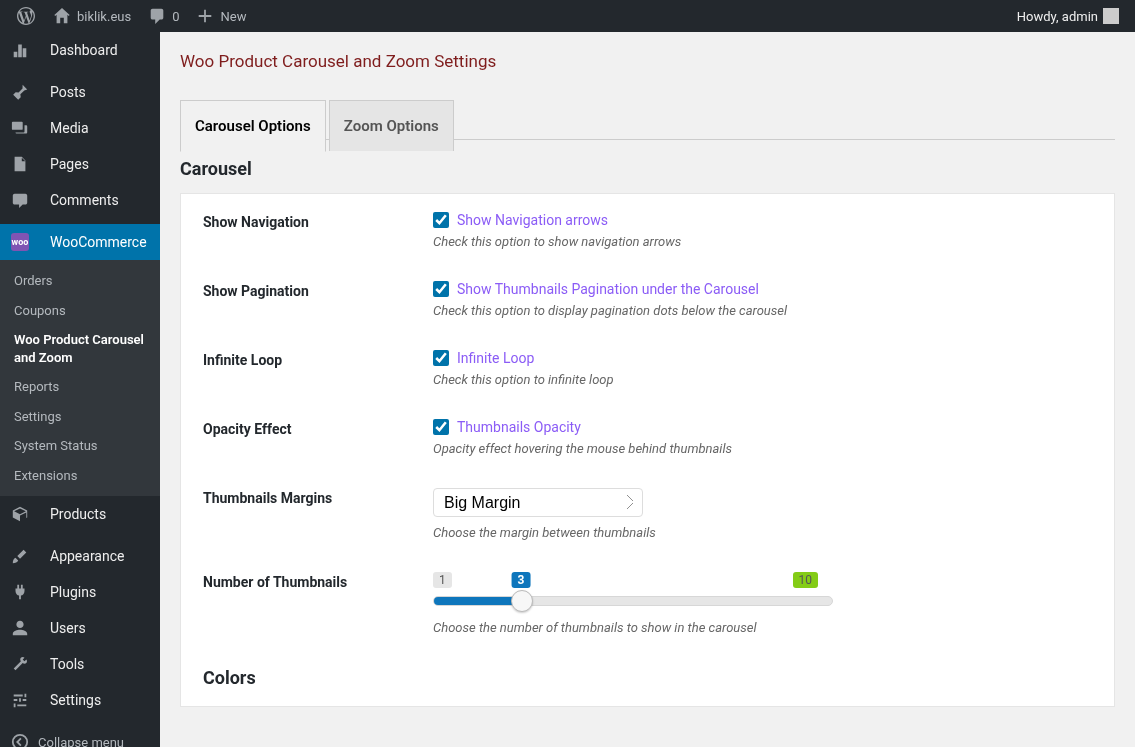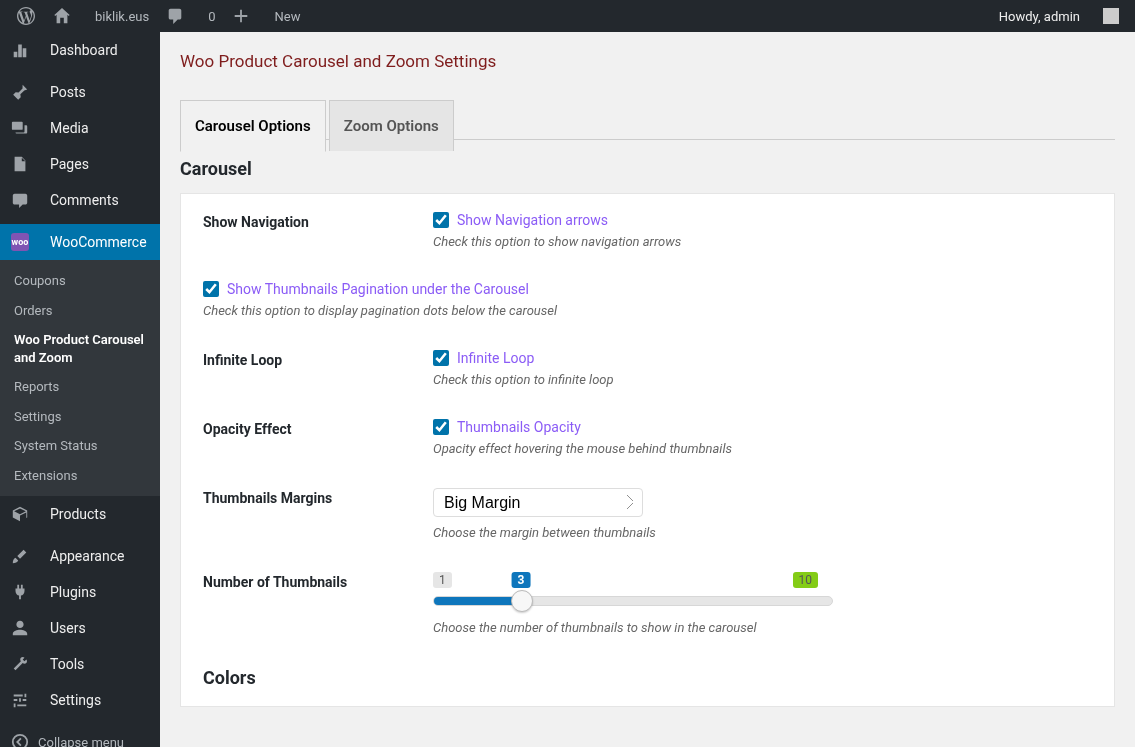--- a/index.html
+++ b/index.html
@@ -2,21 +2,21 @@
 <html><head>
 <meta charset="utf-8">
 <style>
 * { margin: 0; padding: 0; box-sizing: border-box; }
 body { font-family: -apple-system, BlinkMacSystemFont, "Segoe UI", Roboto, sans-serif; font-size: 13px; color: #444; background: #f1f1f1; width: 1135px; height: 747px; overflow: hidden; }
 
 
 .admin-bar { height: 32px; background: #23282d; color: #eee; display: flex; align-items: center; padding: 0 8px; font-size: 13px; }
 .admin-bar-left { display: flex; align-items: center; gap: 0; }
 .admin-bar-right { margin-left: auto; display: flex; align-items: center; gap: 6px; }
-.ab-item { display: flex; align-items: center; padding: 0 8px; height: 32px; color: #b4b9be; cursor: pointer; gap: 23px; }
+.ab-item { display: flex; align-items: center; padding: 0 8px; height: 32px; color: #b4b9be; cursor: pointer; gap: 5px; }
 .ab-icon { width: 20px; height: 20px; display: inline-flex; align-items: center; justify-content: center; }
 .ab-icon svg { width: 18px; height: 18px; fill: #9ea3a8; }
 .avatar-square { width: 16px; height: 16px; background: #ccc; }
 
 
 .wrap { display: flex; height: calc(747px - 32px); }
 
 
 .sidebar { width: 160px; background: #23282d; color: #eee; font-size: 14px; overflow-y: auto; position: relative; }
 .menu-item { display: flex; align-items: center; padding: 8px 10px; color: #eee; cursor: pointer; position: relative; gap: 12px; }
@@ -170,22 +170,22 @@
       <span>Comments</span>
     </div>
     <div class="menu-sep"></div>
     <div class="menu-item current">
       <span class="micon">
           <span class="woo-badge">woo</span>
         </span>
       <span>WooCommerce</span>
     </div>
     <div class="submenu">
+      <div class="sub-item">Orders</div>
       <div class="sub-item">Coupons</div>
-      <div class="sub-item">Orders</div>
       <div class="sub-item current">Woo Product Carousel and Zoom</div>
       <div class="sub-item">Reports</div>
       <div class="sub-item">Settings</div>
       <div class="sub-item">System Status</div>
       <div class="sub-item">Extensions</div>
     </div>
     <div class="menu-item">
       <span class="micon">
           <svg viewBox="0 0 20 20">
             <path d="M10 2l8 4v8l-8 4-8-4V6zM3.5 7L10 10.3 16.5 7 10 3.8zM10 18l7-3.5V8.2l-7 3.5z"></path>
@@ -263,20 +263,21 @@
         <div class="form-field">
           <div class="cb-line">
             <input type="checkbox" checked="" style="">
             <span class="cb-label">Show Navigation arrows</span>
           </div>
           <div class="desc">Check this option to show navigation arrows</div>
         </div>
       </div>
 
       <div class="form-row">
+        <div class="form-label">Show Pagination</div>
         <div class="form-field">
           <div class="cb-line">
             <input type="checkbox" checked="" style="">
             <span class="cb-label">Show Thumbnails Pagination under the Carousel</span>
           </div>
           <div class="desc">Check this option to display pagination dots below the carousel</div>
         </div>
       </div>
 
       <div class="form-row">

